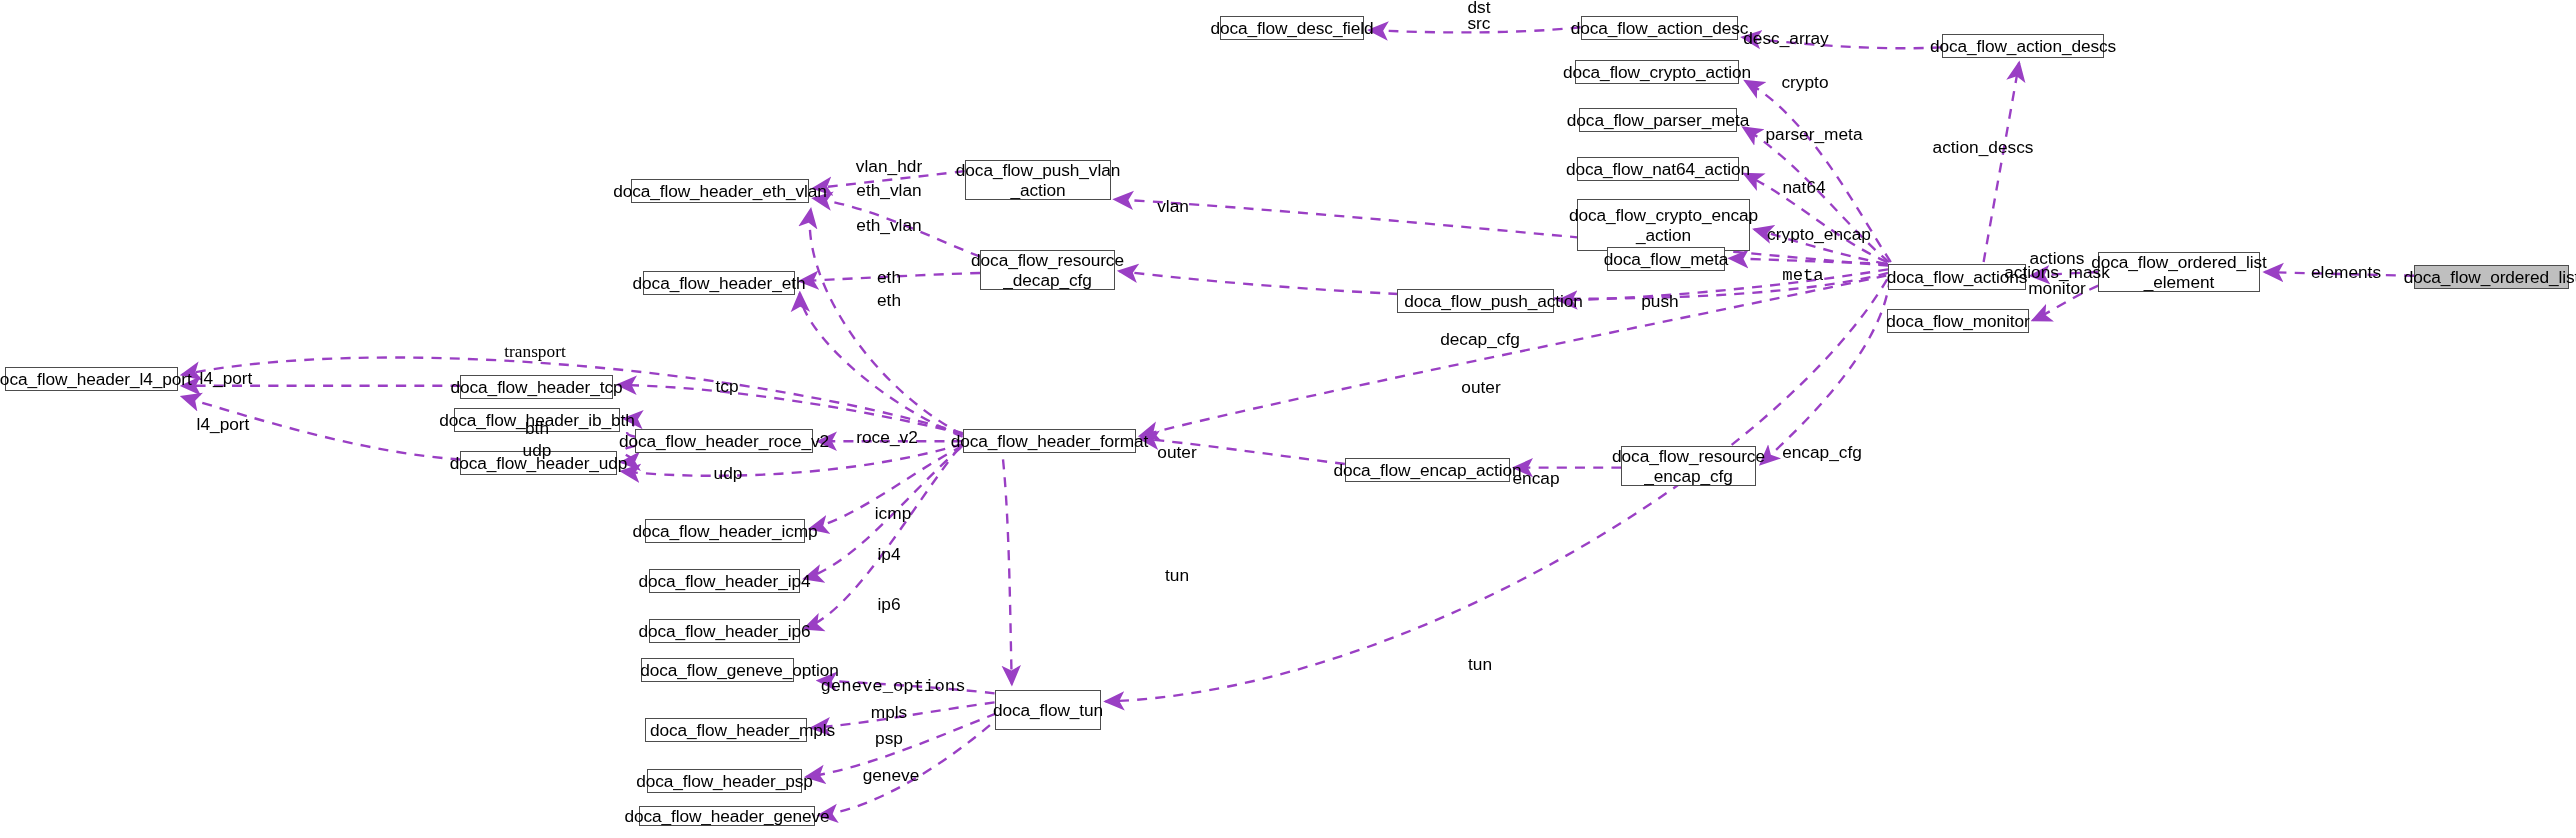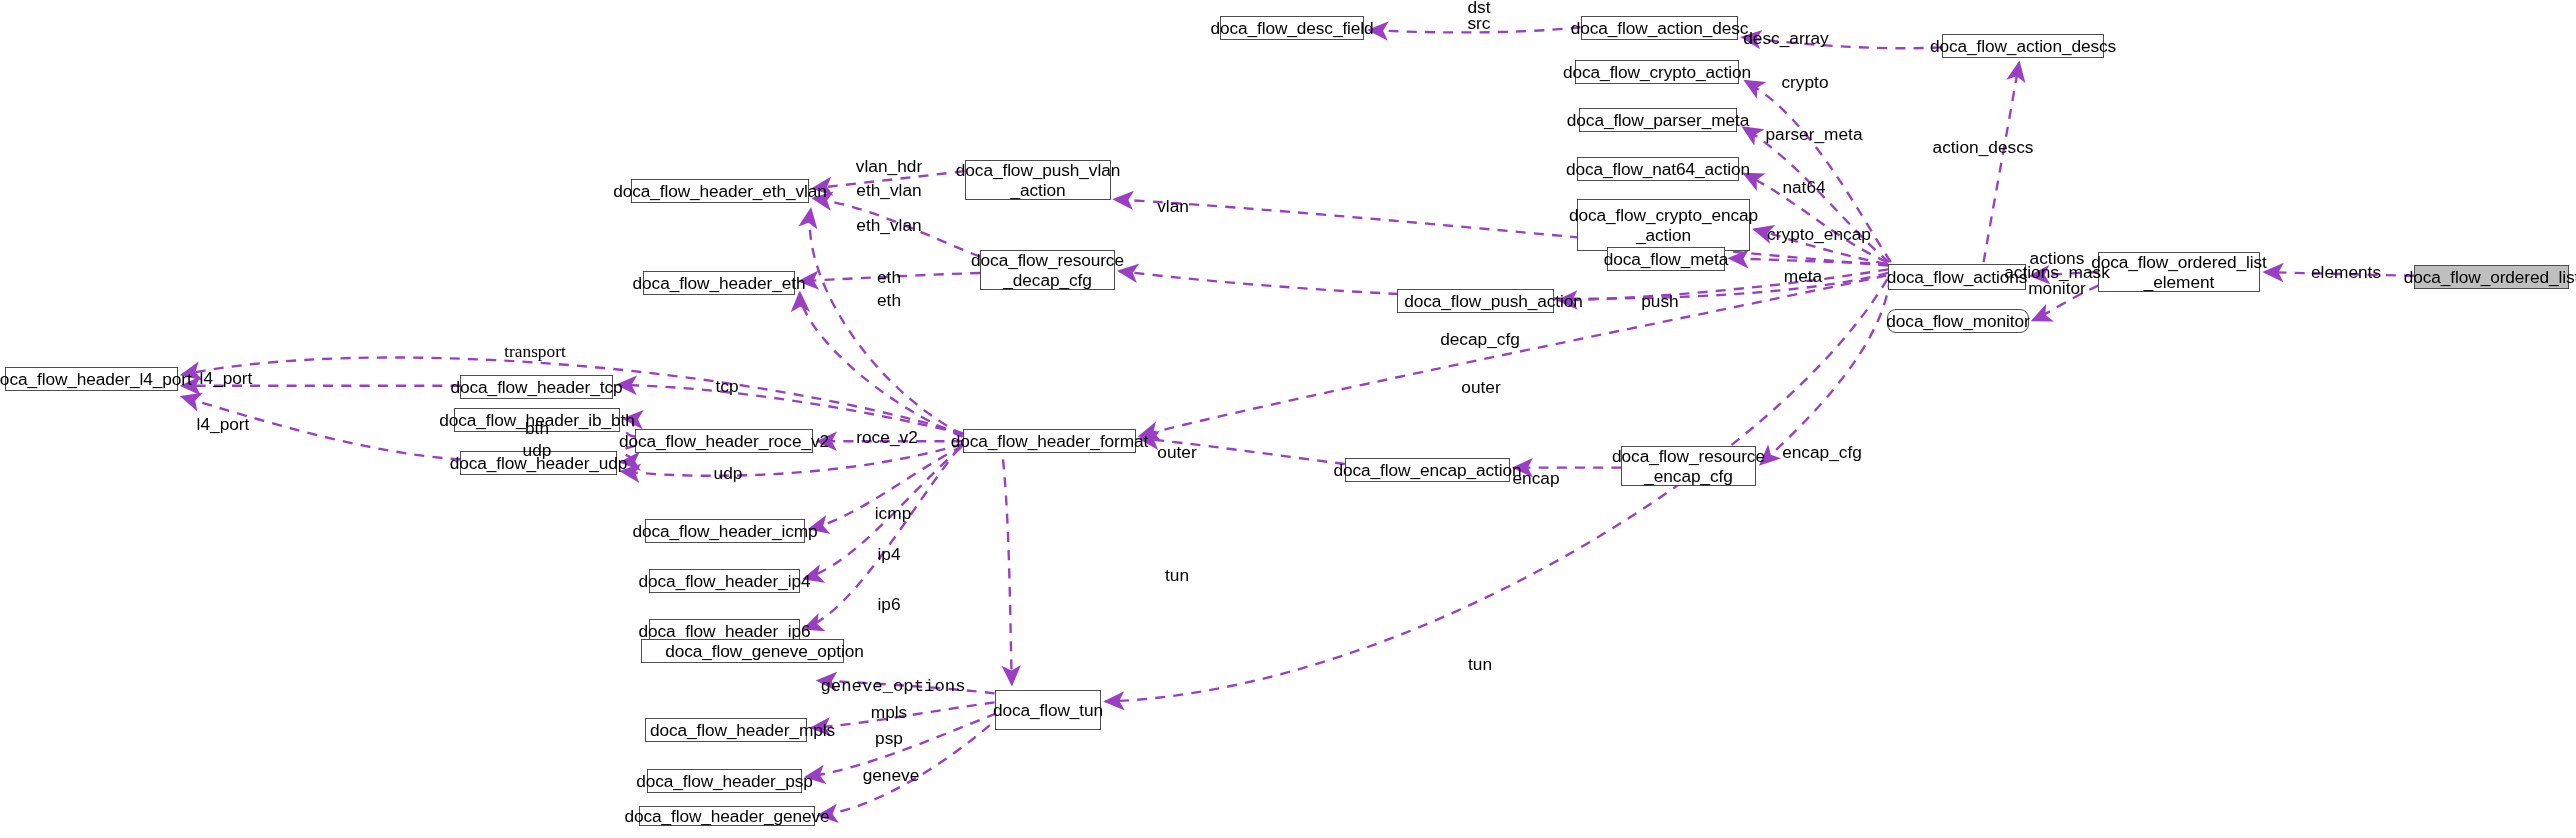--- a/index.html
+++ b/index.html
@@ -118,34 +118,34 @@
 _action</div>
       <div class="node" style="left: 1888px; top: 264px; width: 138px; height: 25.5px;">doca_flow_actions</div>
       <div class="node" style="left: 2098px; top: 252px; width: 162px; height: 40px;">doca_flow_ordered_list
 _element</div>
       <div class="node highlight" style="left: 2414px; top: 265px; width: 155px; height: 24px;">doca_flow_ordered_list</div>
       <div class="node" style="left: 1607px; top: 247px; width: 118px; height: 24px;">doca_flow_meta</div>
       <div class="node" style="left: 980px; top: 250px; width: 135px; height: 40px;">doca_flow_resource
 _decap_cfg</div>
       <div class="node" style="left: 643px; top: 271px; width: 152px; height: 24px;">doca_flow_header_eth</div>
       <div class="node" style="left: 1397px; top: 289px; width: 157px; height: 24px; padding-left: 36px;">doca_flow_push_action</div>
-      <div class="node" style="left: 1887px; top: 309px; width: 142px; height: 24px; border-radius: 9px;">doca_flow_monitor</div>
+      <div class="node" style="left: 1887px; top: 309px; width: 142px; height: 24px;">doca_flow_monitor</div>
       <div class="node" style="left: 4.5px; top: 367px; width: 173px; height: 24px;">doca_flow_header_l4_port</div>
       <div class="node" style="left: 460px; top: 375px; width: 153px; height: 24px;">doca_flow_header_tcp</div>
       <div class="node" style="left: 454px; top: 408px; width: 166px; height: 24px;">doca_flow_header_ib_bth</div>
       <div class="node" style="left: 635px; top: 429px; width: 178px; height: 24px;">doca_flow_header_roce_v2</div>
       <div class="node" style="left: 963px; top: 429px; width: 173px; height: 24px;">doca_flow_header_format</div>
       <div class="node" style="left: 460px; top: 451px; width: 157px; height: 24px;">doca_flow_header_udp</div>
       <div class="node" style="left: 1345px; top: 458px; width: 165px; height: 24px;">doca_flow_encap_action</div>
       <div class="node" style="left: 1621px; top: 446px; width: 135px; height: 40px;">doca_flow_resource
 _encap_cfg</div>
       <div class="node" style="left: 645px; top: 519px; width: 160px; height: 24px;">doca_flow_header_icmp</div>
       <div class="node" style="left: 649px; top: 569px; width: 151px; height: 24px;">doca_flow_header_ip4</div>
       <div class="node" style="left: 649px; top: 619px; width: 151px; height: 24px;">doca_flow_header_ip6</div>
-      <div class="node" style="left: 641px; top: 639px; width: 203px; height: 24px; padding-left: 44px;">doca_flow_geneve_option</div>
+      <div class="node" style="left: 641px; top: 658px; width: 153px; height: 24px; padding-left: 44px;">doca_flow_geneve_option</div>
       <div class="node" style="left: 995px; top: 690px; width: 106px; height: 40px;">doca_flow_tun</div>
       <div class="node" style="left: 645px; top: 718px; width: 162px; height: 24px; padding-left: 33px;">doca_flow_header_mpls</div>
       <div class="node" style="left: 647px; top: 769px; width: 155px; height: 24px;">doca_flow_header_psp</div>
       <div class="node" style="left: 639px; top: 806px; width: 176px; height: 20px;">doca_flow_header_geneve</div>
     </div>
   <div id="label-layer">
       <div class="edge-label" style="left: 1479px; top: 7.3px;">dst</div>
       <div class="edge-label" style="left: 1479px; top: 23px;">src</div>
       <div class="edge-label" style="left: 1786px; top: 38px;">desc_array</div>
       <div class="edge-label" style="left: 1805px; top: 82px;">crypto</div>
@@ -154,21 +154,21 @@
       <div class="edge-label" style="left: 1804px; top: 187px;">nat64</div>
       <div class="edge-label" style="left: 889px; top: 166px;">vlan_hdr</div>
       <div class="edge-label" style="left: 889px; top: 190px;">eth_vlan</div>
       <div class="edge-label" style="left: 1173px; top: 206px;">vlan</div>
       <div class="edge-label" style="left: 1819px; top: 234px;">crypto_encap</div>
       <div class="edge-label" style="left: 889px; top: 225px;">eth_vlan</div>
       <div class="edge-label" style="left: 2057px; top: 258px;">actions</div>
       <div class="edge-label" style="left: 2057px; top: 272px;">actions_mask</div>
       <div class="edge-label" style="left: 2057px; top: 288px;">monitor</div>
       <div class="edge-label" style="left: 2346px; top: 272px;">elements</div>
-      <div class="edge-label" style="left: 1803px; top: 276px;">meta</div>
+      <div class="edge-label" style="left: 1803px; top: 276px; font-family: Liberation Mono, monospace;">meta</div>
       <div class="edge-label" style="left: 889px; top: 277px;">eth</div>
       <div class="edge-label" style="left: 889px; top: 300px;">eth</div>
       <div class="edge-label" style="left: 1660px; top: 301px;">push</div>
       <div class="edge-label" style="left: 535px; top: 352px; font-family: Liberation Serif, serif;">transport</div>
       <div class="edge-label" style="left: 1480px; top: 339px;">decap_cfg</div>
       <div class="edge-label" style="left: 226px; top: 378px;">l4_port</div>
       <div class="edge-label" style="left: 1481px; top: 387px;">outer</div>
       <div class="edge-label" style="left: 727px; top: 386px;">tcp</div>
       <div class="edge-label" style="left: 223px; top: 424px;">l4_port</div>
       <div class="edge-label" style="left: 537px; top: 428px;">bth</div>

